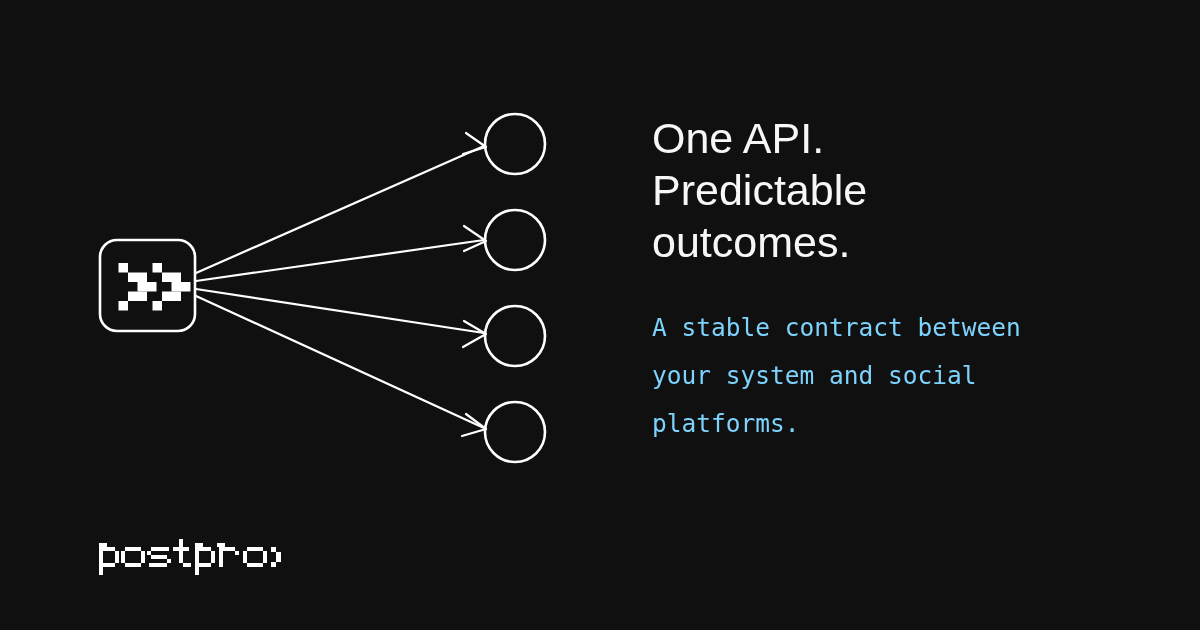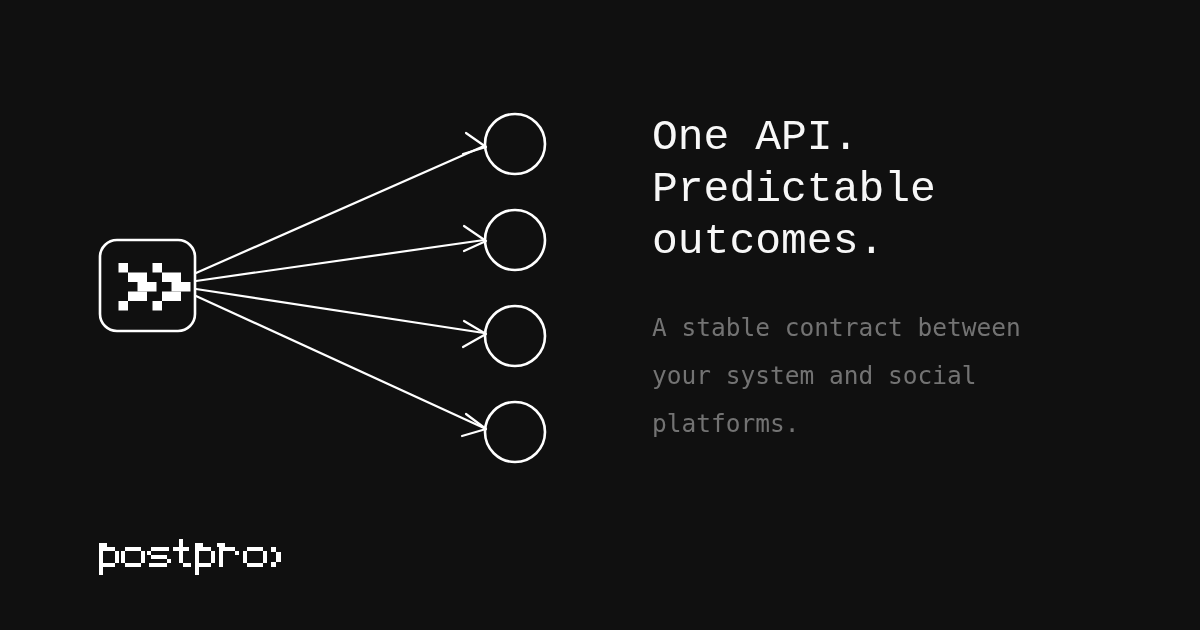--- a/index.html
+++ b/index.html
@@ -28,36 +28,36 @@
 
   
   .copy {
     position: absolute;
     left: 652px;
     top: 112px;
     width: 470px;
   }
   .headline {
     margin: 0;
-    font-family: Liberation Mono, monospace;
+    font-family: Liberation Sans, sans-serif;
     font-size: 43px;
     line-height: 52px;
     font-weight: 400;
     letter-spacing: 0px;
     color: #f7f7f7;
     white-space: pre-line;
   }
   .subcopy {
     margin: 0;
     padding-top: 36px;
     font-family: "DejaVu Sans Mono", "Liberation Mono", monospace;
     font-size: 24.5px;
     line-height: 48px;
     font-weight: 400;
-    color: #737373;
+    color: #7dd3fc;
     white-space: pre-line;
   }
 
   
   .wordmark {
     position: absolute;
     left: 99px;
     top: 535px;
     height: 44px;
   }

